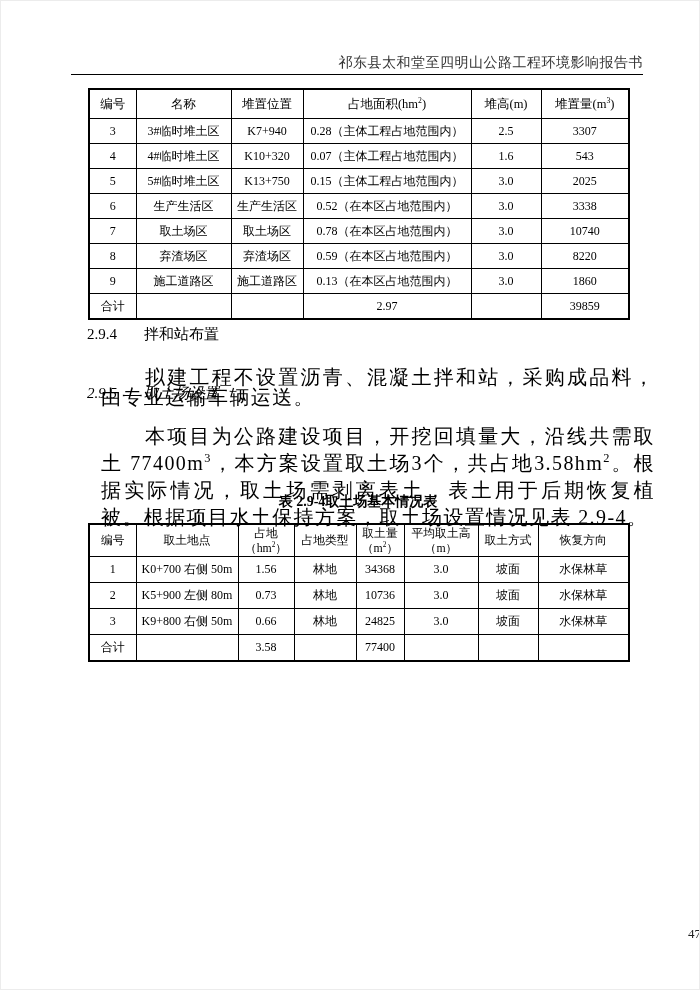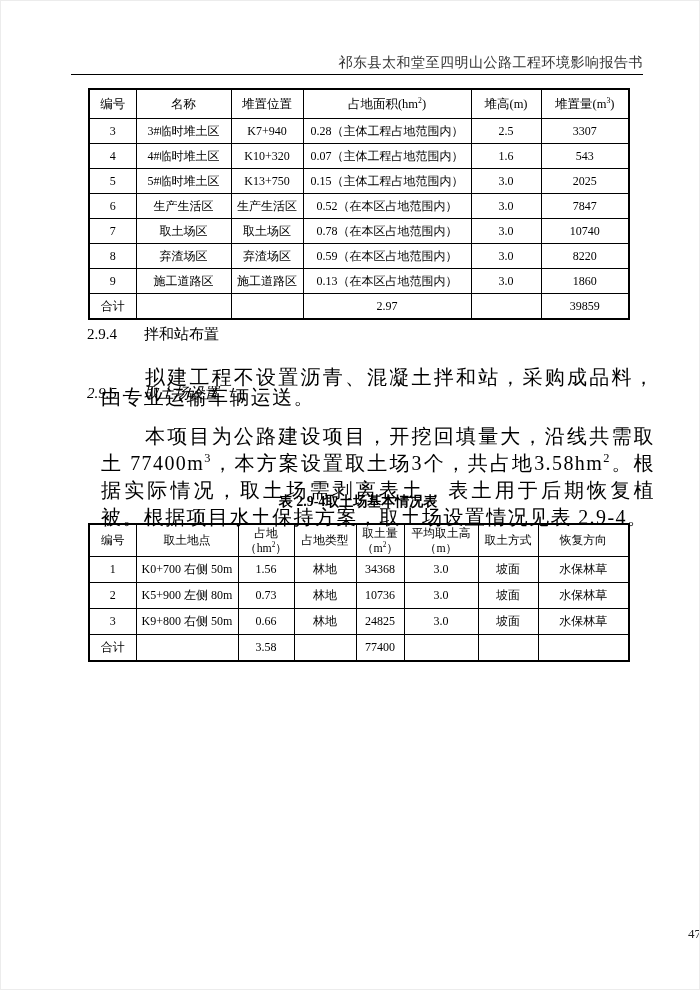--- a/index.html
+++ b/index.html
@@ -119,21 +119,21 @@
           <td>0.15（主体工程占地范围内）</td>
           <td>3.0</td>
           <td>2025</td>
         </tr>
         <tr>
           <td>6</td>
           <td>生产生活区</td>
           <td>生产生活区</td>
           <td>0.52（在本区占地范围内）</td>
           <td>3.0</td>
-          <td>7847</td>
+          <td>3338</td>
         </tr>
         <tr>
           <td>7</td>
           <td>取土场区</td>
           <td>取土场区</td>
           <td>0.78（在本区占地范围内）</td>
           <td>3.0</td>
           <td>10740</td>
         </tr>
         <tr>

